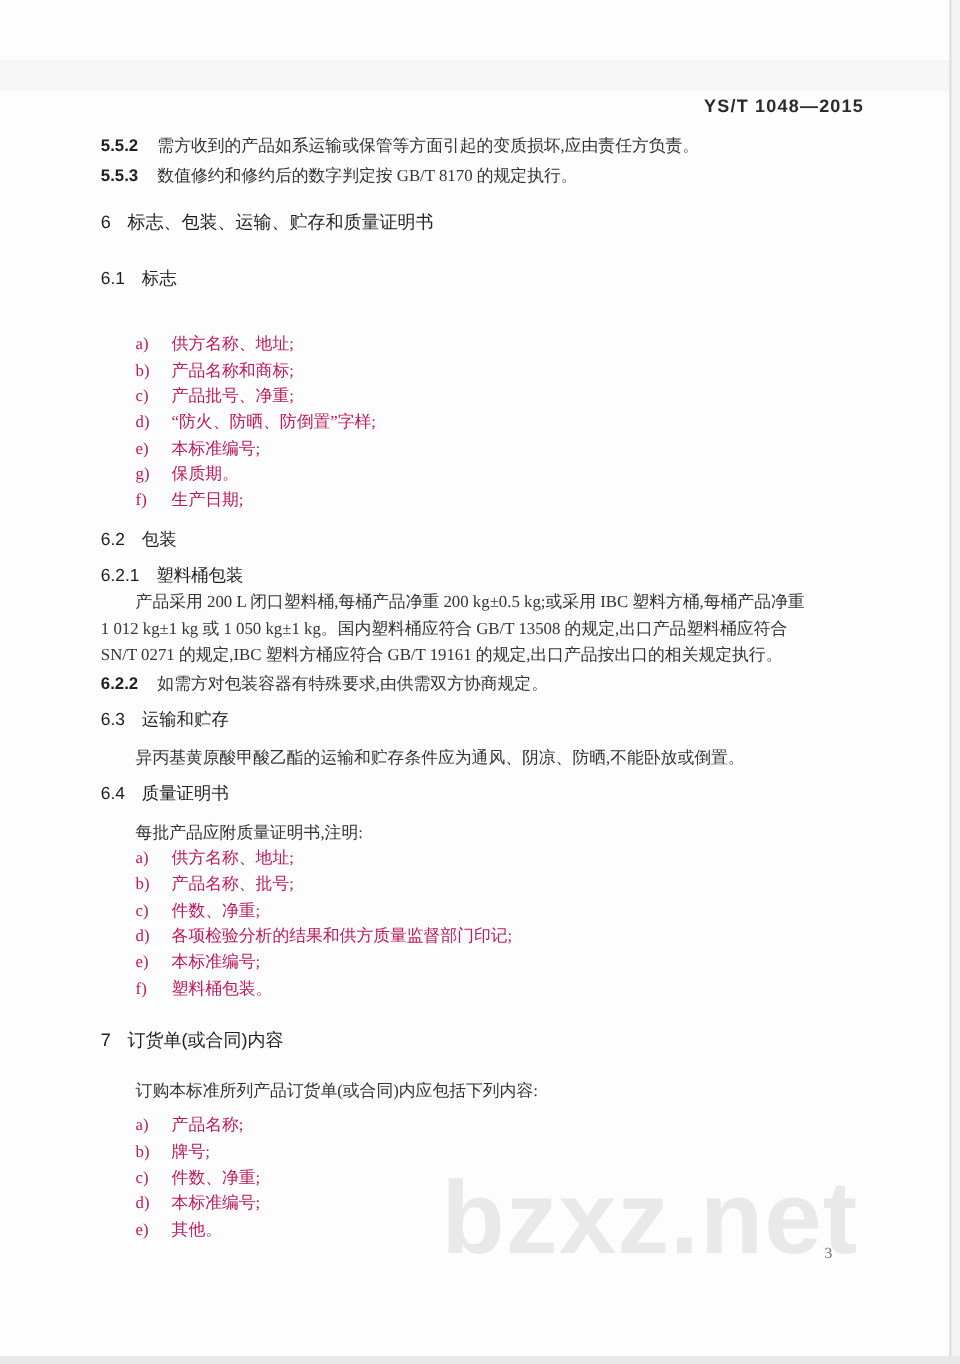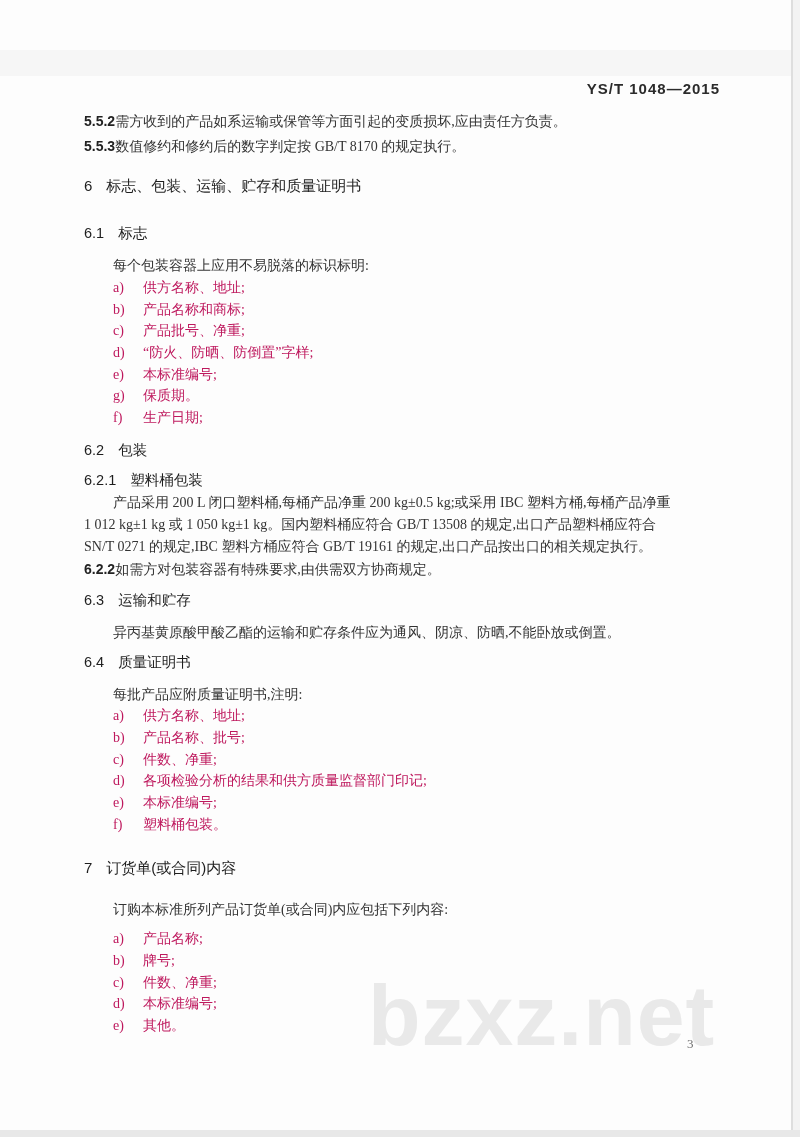--- a/index.html
+++ b/index.html
@@ -10,21 +10,21 @@
   .band{position:absolute;left:0;top:50px;width:800px;height:26px;background:#f6f6f6;}
   .right-shade{position:absolute;right:0;top:0;width:7px;height:1137px;background:#f3f3f3;}
   .right-line{position:absolute;left:791px;top:0;width:2px;height:1137px;background:#dedede;}
   .bottom-strip{position:absolute;left:0;bottom:0;width:800px;height:7px;background:#e8e8e8;}
   
   .std-no{position:absolute;top:80px;right:80px;font-family:"Liberation Sans",sans-serif;
           font-weight:700;font-size:15px;letter-spacing:1px;color:#2b2b2b;}
   
   .line{position:absolute;left:84px;white-space:nowrap;font-size:14px;line-height:22px;color:#333;}
   .indent{left:113px;}
-  .num{font-family:"Liberation Sans",sans-serif;font-weight:700;color:#222;}
+  .num{font-family:"Liberation Sans",sans-serif;font-weight:700;color:#222;margin-right:16px;}
   .heading{position:absolute;left:84px;white-space:nowrap;font-family:"Liberation Sans",sans-serif;
            font-weight:400;font-size:15px;line-height:22px;color:#1e1e1e;}
   .heading .hnum{margin-right:14px;}
   .sub{font-size:14.5px;text-align:right;}
   
   .list{position:absolute;left:113px;font-size:14px;color:#be185d;}
   .list .item{height:21.7px;line-height:21.7px;white-space:nowrap;}
   .list .lab{display:inline-block;width:30px;}
   
   .watermark{position:absolute;left:368px;top:972px;font-family:"Liberation Sans",sans-serif;
@@ -51,21 +51,20 @@
     <span class="num">5.5.3</span><span>数值修约和修约后的数字判定按 GB/T 8170 的规定执行。</span>
   </div>
 
   <div class="heading" style="top:175px">
     <span class="hnum">6</span><span>标志、包装、运输、贮存和质量证明书</span>
   </div>
 
   <div class="heading sub" style="top:222px">
     <span class="hnum">6.1</span><span>标志</span>
   </div>
-  <div class="line indent" style="top:255px">每个包装容器上应用不易脱落的标识标明:</div>
 
   <div class="list" style="top:277px">
     <div class="item"><span class="lab">a)</span><span>供方名称、地址;</span></div>
     <div class="item"><span class="lab">b)</span><span>产品名称和商标;</span></div>
     <div class="item"><span class="lab">c)</span><span>产品批号、净重;</span></div>
     <div class="item"><span class="lab">d)</span><span>“防火、防晒、防倒置”字样;</span></div>
     <div class="item"><span class="lab">e)</span><span>本标准编号;</span></div>
     <div class="item"><span class="lab">g)</span><span>保质期。</span></div>
     <div class="item"><span class="lab">f)</span><span>生产日期;</span></div>
   </div>

